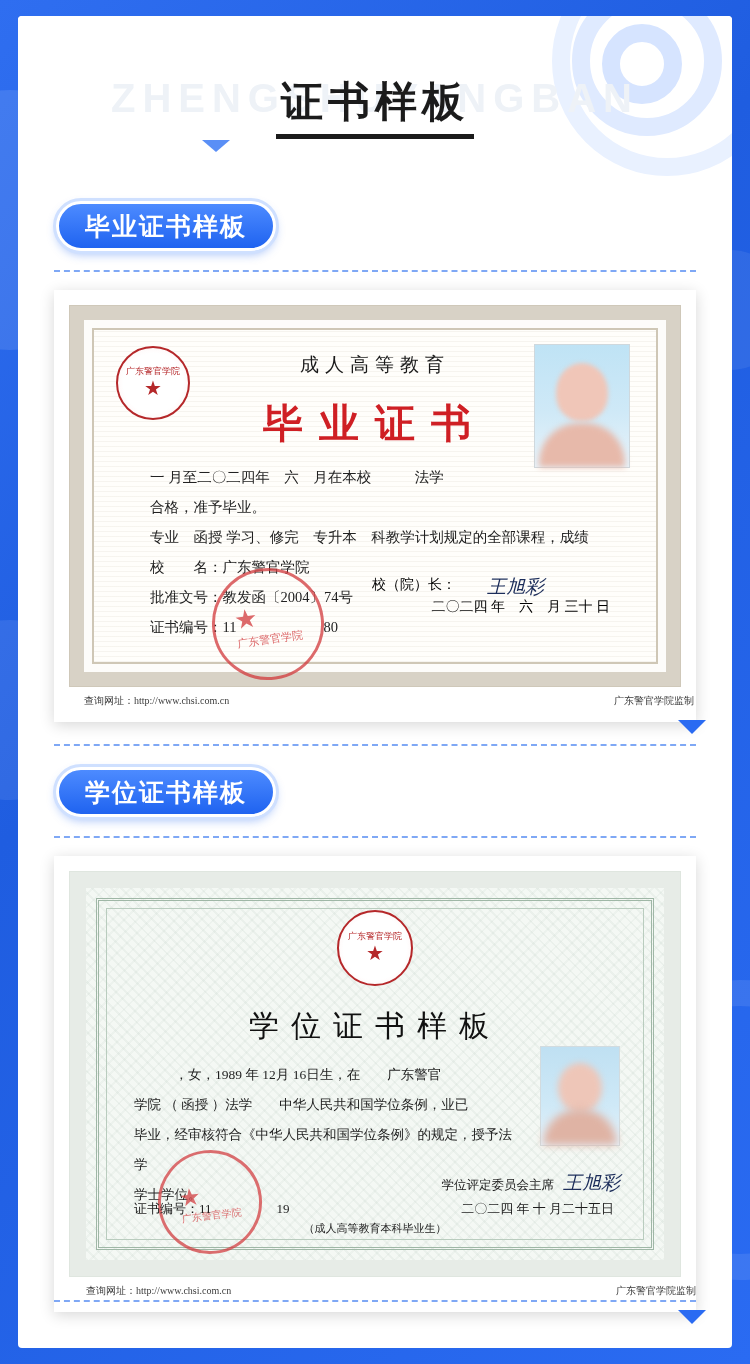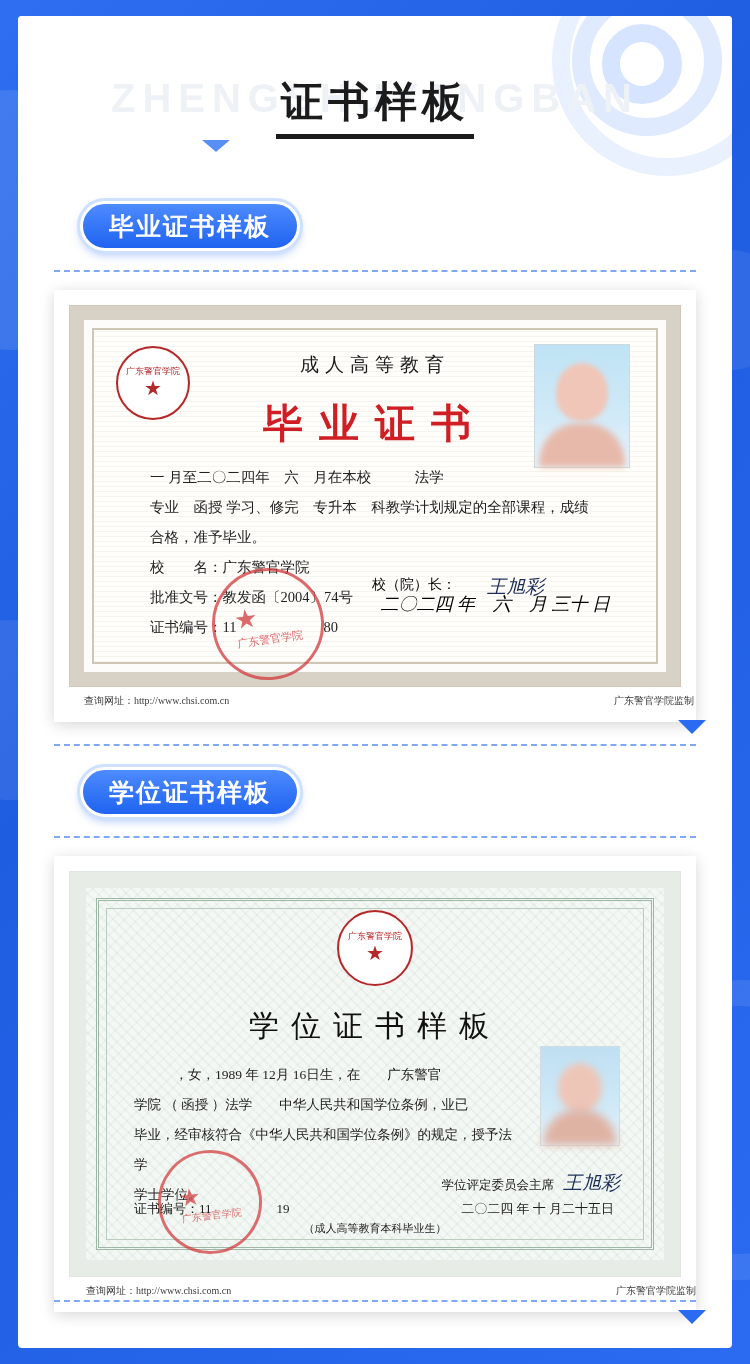--- a/index.html
+++ b/index.html
@@ -109,21 +109,21 @@
     border-right: 14px solid transparent;
     border-top: 12px solid #3d7bf5;
     opacity: .85;
   }
 
   
   .section { position: relative; padding: 0 0 8px 0; }
   .section-head {
     position: relative;
     height: 76px;
-    padding-left: 62px;
+    padding-left: 38px;
     display: flex;
     align-items: center;
   }
   .pill {
     position: relative;
     display: inline-flex;
     align-items: center;
     justify-content: center;
     height: 50px;
     padding: 0 26px;
@@ -488,38 +488,38 @@
               <div class="photo">
                 <div class="face"></div>
                 <div class="body"></div>
               </div>
 
               <div class="c1-sub">成人高等教育</div>
               <div class="c1-title">毕业证书</div>
 
               <div class="c1-body">
                 <div class="row">一 月至二〇二四年　六　月在本校　　　法学</div>
+                <div class="row">合格，准予毕业。</div>
                 <div class="row">专业　函授 学习、修完　专升本　科教学计划规定的全部课程，成绩</div>
-                <div class="row">合格，准予毕业。</div>
                 <div class="row">校　　名：广东警官学院</div>
                 <div class="row">批准文号：教发函〔2004〕74号</div>
                 <div class="row">证书编号：11　　　　　　80</div>
               </div>
 
               <div class="stamp">
                 <div>
                   <div class="st-star">★</div>
                   <div>广东警官学院</div>
                 </div>
               </div>
 
               <div style="position:absolute; right:200px; top:246px; font-family:'Liberation Serif',serif; font-size:14px;">校（院）长：</div>
               <div class="sig c1-sig">王旭彩</div>
 
-              <div style="position:absolute; right:46px; bottom:46px; font-family:'Liberation Serif',serif; font-size:18px;font-style:italic;">二〇二四 年　六　月 三十 日</div>
+              <div style="position:absolute; right:46px; bottom:46px; font-family:'Liberation Serif',serif; font-size:14px;">二〇二四 年　六　月 三十 日</div>
             </div>
           </div>
           <div class="c1-foot" style="position:relative; margin-top:6px;">
             <span>查询网址：http://www.chsi.com.cn</span>
             <span>广东警官学院监制</span>
           </div>
           <div class="corner-tri"></div>
         </div>
       </div>
       <div class="dashed" style="margin-top:22px;"></div>

